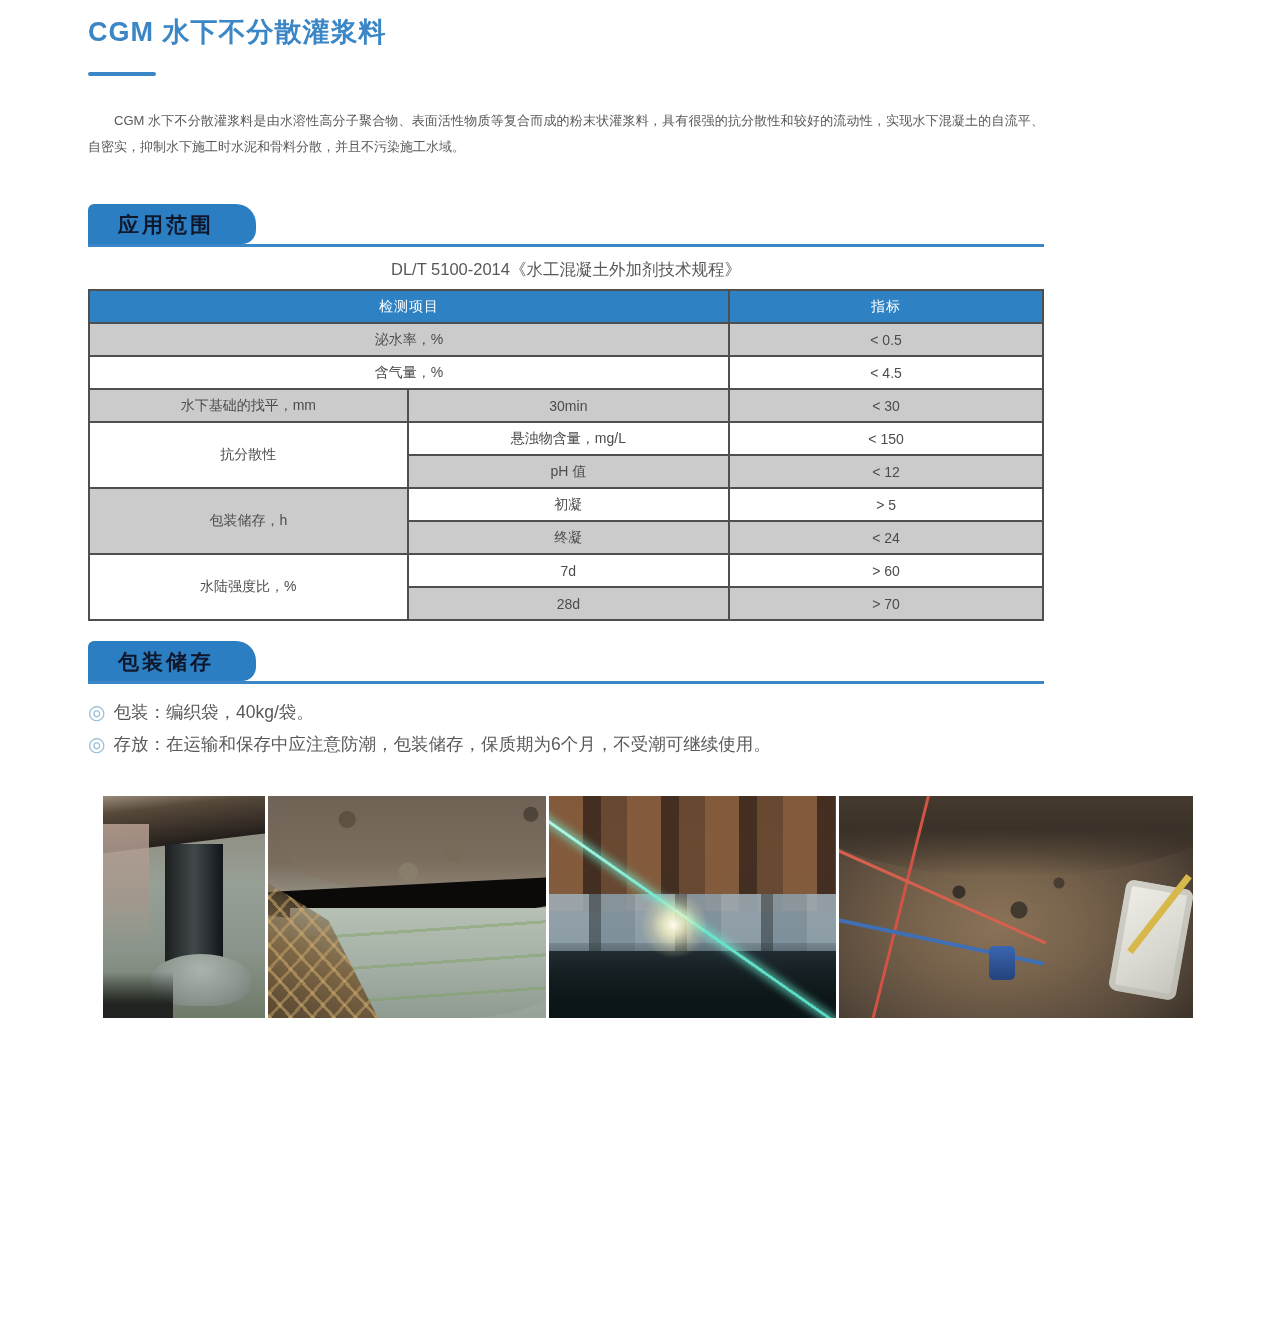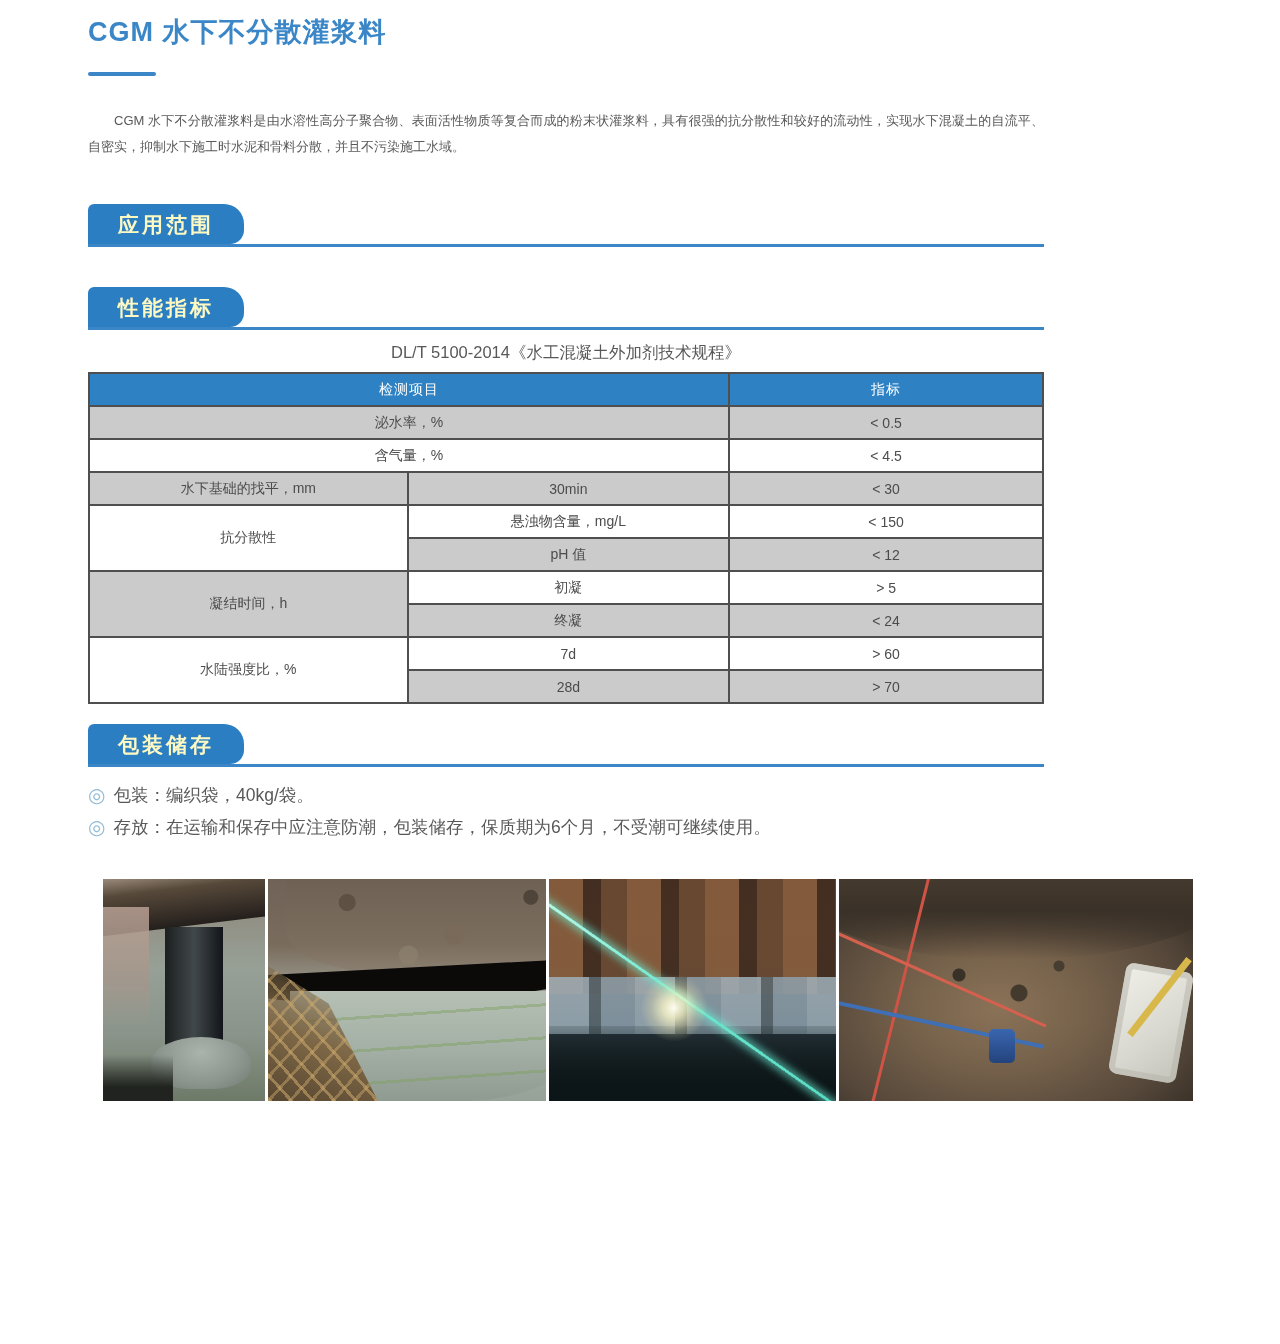--- a/index.html
+++ b/index.html
@@ -43,25 +43,25 @@
   }
   .intro { margin-top:32px; }
 
   .section-head {
     border-bottom:3px solid var(--accent-blue);
     line-height:0;
   }
   .section-head .badge {
     display:inline-block;
     background:var(--badge-blue);
-    color:#fef9c3;
+    color:#0f172a;
     font-size:21px; font-weight:bold;
     letter-spacing:3px;
     line-height:1;
-    padding:10px 30px 9px 30px;
+    padding:10px 42px 9px 30px;
     border-radius:6px 20px 14px 0;
   }
   .sh-application { margin-top:44px; }
   .sh-performance { margin-top:40px; }
   .sh-packaging   { margin-top:20px; }
 
   .app-body { margin-top:16px; }
 
   .table-caption {
     margin-top:12px;
@@ -216,23 +216,20 @@
 
   <h1 class="doc-title">CGM 水下不分散灌浆料</h1>
   <div class="title-underline"></div>
 
   <p class="para intro">CGM 水下不分散灌浆料是由水溶性高分子聚合物、表面活性物质等复合而成的粉末状灌浆料，具有很强的抗分散性和较好的流动性，实现水下混凝土的自流平、自密实，抑制水下施工时水泥和骨料分散，并且不污染施工水域。</p>
 
   <div class="section-head sh-application">
     <span class="badge">应用范围</span>
   </div>
 
-  <div class="section-head sh-performance">
-    <span class="badge">性能指标</span>
-  </div>
   <div class="table-caption">DL/T 5100-2014《水工混凝土外加剂技术规程》</div>
 
   <table class="spec">
     <colgroup>
         <col class="c1">
         <col class="c2">
         <col class="c3">
       </colgroup>
     <thead>
       <tr>
@@ -257,21 +254,21 @@
       <tr>
         <td rowspan="2" class="bg-white">抗分散性</td>
         <td class="bg-white">悬浊物含量，mg/L</td>
         <td class="bg-white">&lt; 150</td>
       </tr>
       <tr>
         <td class="bg-gray">pH 值</td>
         <td class="bg-gray">&lt; 12</td>
       </tr>
       <tr>
-        <td rowspan="2" class="bg-gray">凝结时间，h</td>
+        <td rowspan="2" class="bg-gray">包装储存，h</td>
         <td class="bg-white">初凝</td>
         <td class="bg-white">&gt; 5</td>
       </tr>
       <tr>
         <td class="bg-gray">终凝</td>
         <td class="bg-gray">&lt; 24</td>
       </tr>
       <tr>
         <td rowspan="2" class="bg-white">水陆强度比，%</td>
         <td class="bg-white">7d</td>

